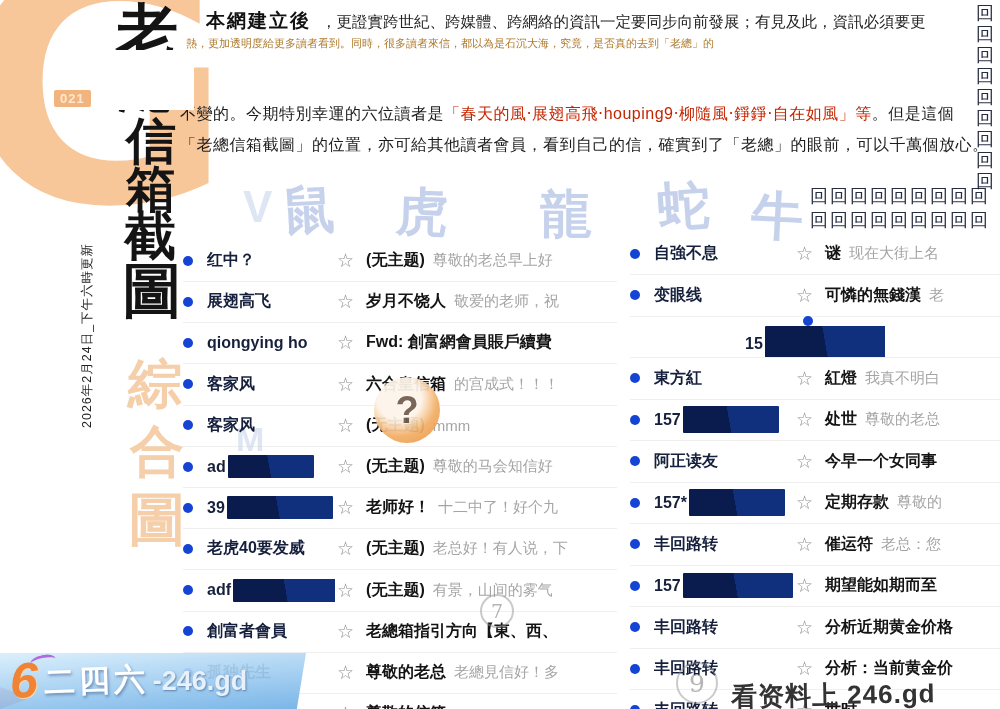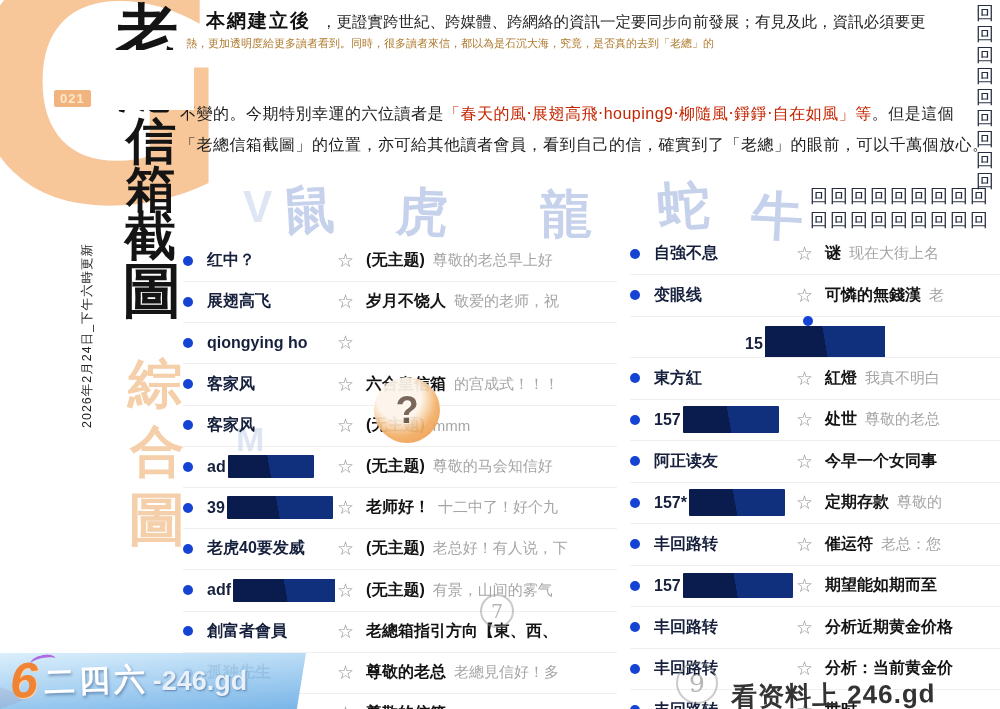--- a/index.html
+++ b/index.html
@@ -138,20 +138,21 @@
         <span class="dot"></span>
         <span class="sender">展翅高飞</span>
         <span class="star">☆</span>
         <span class="subject">岁月不饶人</span>
         <span class="preview">敬爱的老师，祝</span>
       </div>
       <div class="mail-row" style="top: 82.4px;">
         <span class="dot"></span>
         <span class="sender">qiongying ho</span>
         <span class="star">☆</span>
+        <span class="subject">Fwd: 創富網會員賬戶續費</span>
       </div>
       <div class="mail-row" style="top: 123.6px;">
         <span class="dot"></span>
         <span class="sender">客家风</span>
         <span class="star">☆</span>
         <span class="subject">六合皇信箱</span>
         <span class="preview">的宫成式！！！</span>
       </div>
       <div class="mail-row" style="top: 164.8px;">
         <span class="dot"></span>

